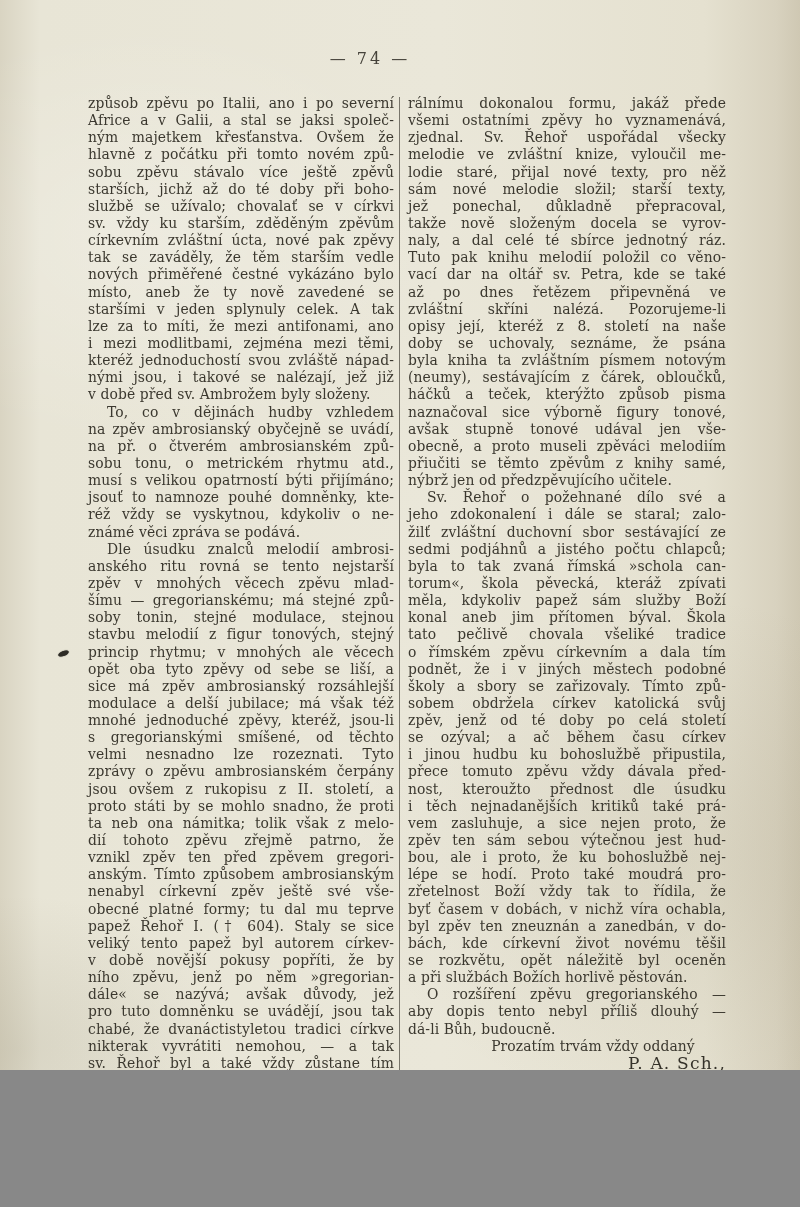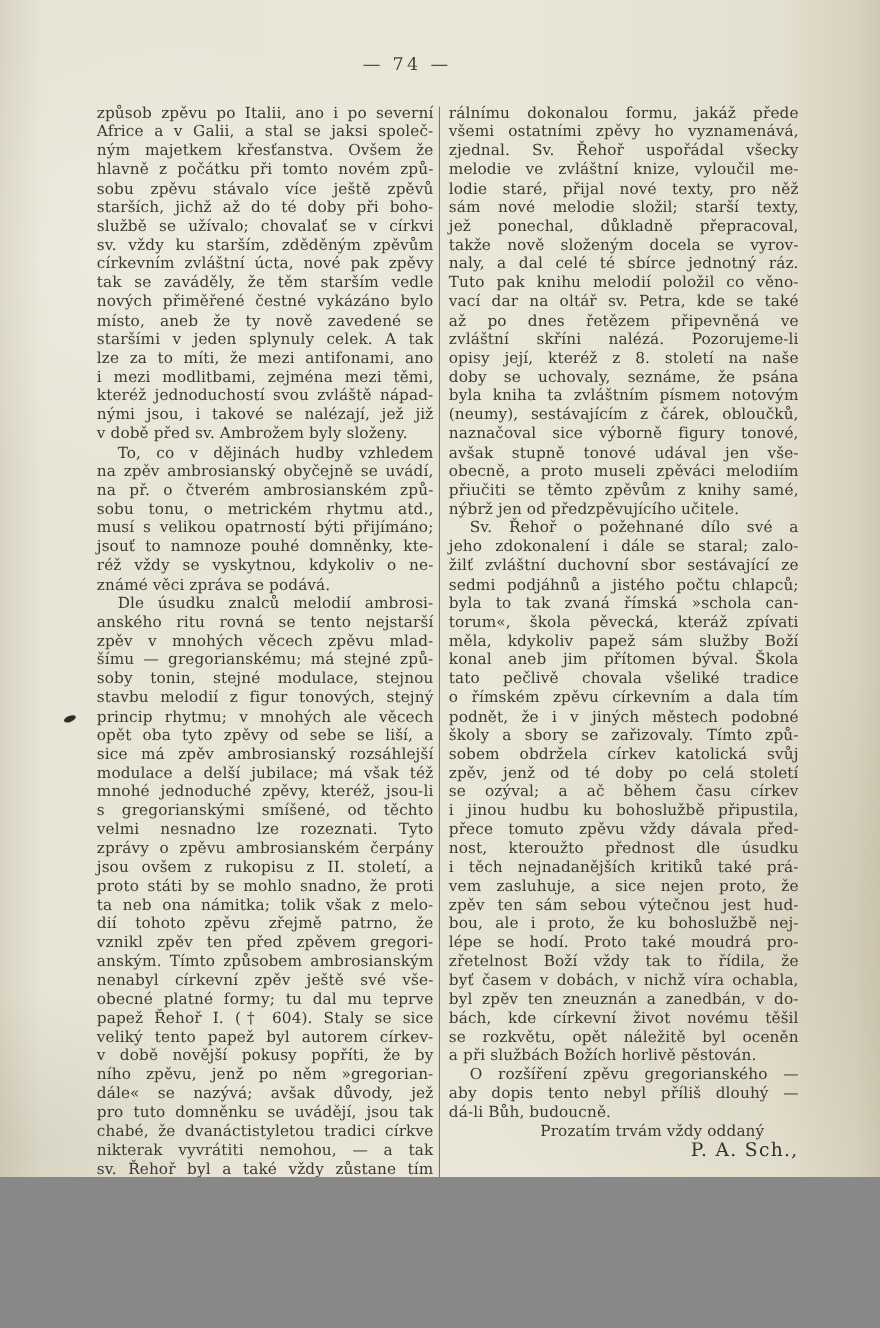--- a/index.html
+++ b/index.html
@@ -36,21 +36,21 @@
     line-height:17.15px;
     height:17.15px;
     box-sizing:border-box;
     text-align:justify;
     letter-spacing:0.1px;
   }
   .line.j  { text-align-last:justify; }
   .line.ji { text-align-last:justify; padding-left:19px; }
   .line.l  { text-align:left; }
   .line.sigclose { text-align:center; padding-left:52px; }
-  .line.signame  { text-align:right; padding-right:0px; font-size:17px; letter-spacing:1.2px; color:#35322a; }
+  .line.signame  { text-align:right; padding-right:0px; font-size:17px; letter-spacing:1.2px; color:#35322a;text-decoration:underline; }
   .line.sigorder { text-align:right; padding-right:36px; font-size:12.5px; letter-spacing:1.8px; color:#45423a;margin-top:20px; }
   .inkblot {
     position:absolute; left:58px; top:651px;
     width:11px; height:5px;
     background:#2e2c26; border-radius:50%;
     transform:rotate(-22deg);
     box-shadow:0 0 1px #2e2c26;
   }
   .ornament { position:absolute; left:315px; top:1124px; }
 </style>
@@ -135,20 +135,21 @@
       <div class="line j">takže nově složeným docela se vyrov-</div>
       <div class="line j">naly, a dal celé té sbírce jednotný ráz.</div>
       <div class="line j">Tuto pak knihu melodií položil co věno-</div>
       <div class="line j">vací dar na oltář sv. Petra, kde se také</div>
       <div class="line j">až po dnes řetězem připevněná ve</div>
       <div class="line j">zvláštní skříni nalézá. Pozorujeme-li</div>
       <div class="line j">opisy její, kteréž z 8. století na naše</div>
       <div class="line j">doby se uchovaly, seznáme, že psána</div>
       <div class="line j">byla kniha ta zvláštním písmem notovým</div>
       <div class="line j">(neumy), sestávajícím z čárek, obloučků,</div>
+      <div class="line j">háčků a teček, kterýžto způsob pisma</div>
       <div class="line j">naznačoval sice výborně figury tonové,</div>
       <div class="line j">avšak stupně tonové udával jen vše-</div>
       <div class="line j">obecně, a proto museli zpěváci melodiím</div>
       <div class="line j">přiučiti se těmto zpěvům z knihy samé,</div>
       <div class="line l">nýbrž jen od předzpěvujícího učitele.</div>
       <div class="line ji">Sv. Řehoř o požehnané dílo své a</div>
       <div class="line j">jeho zdokonalení i dále se staral; zalo-</div>
       <div class="line j">žilť zvláštní duchovní sbor sestávající ze</div>
       <div class="line j">sedmi podjáhnů a jistého počtu chlapců;</div>
       <div class="line j">byla to tak zvaná římská »schola can-</div>

